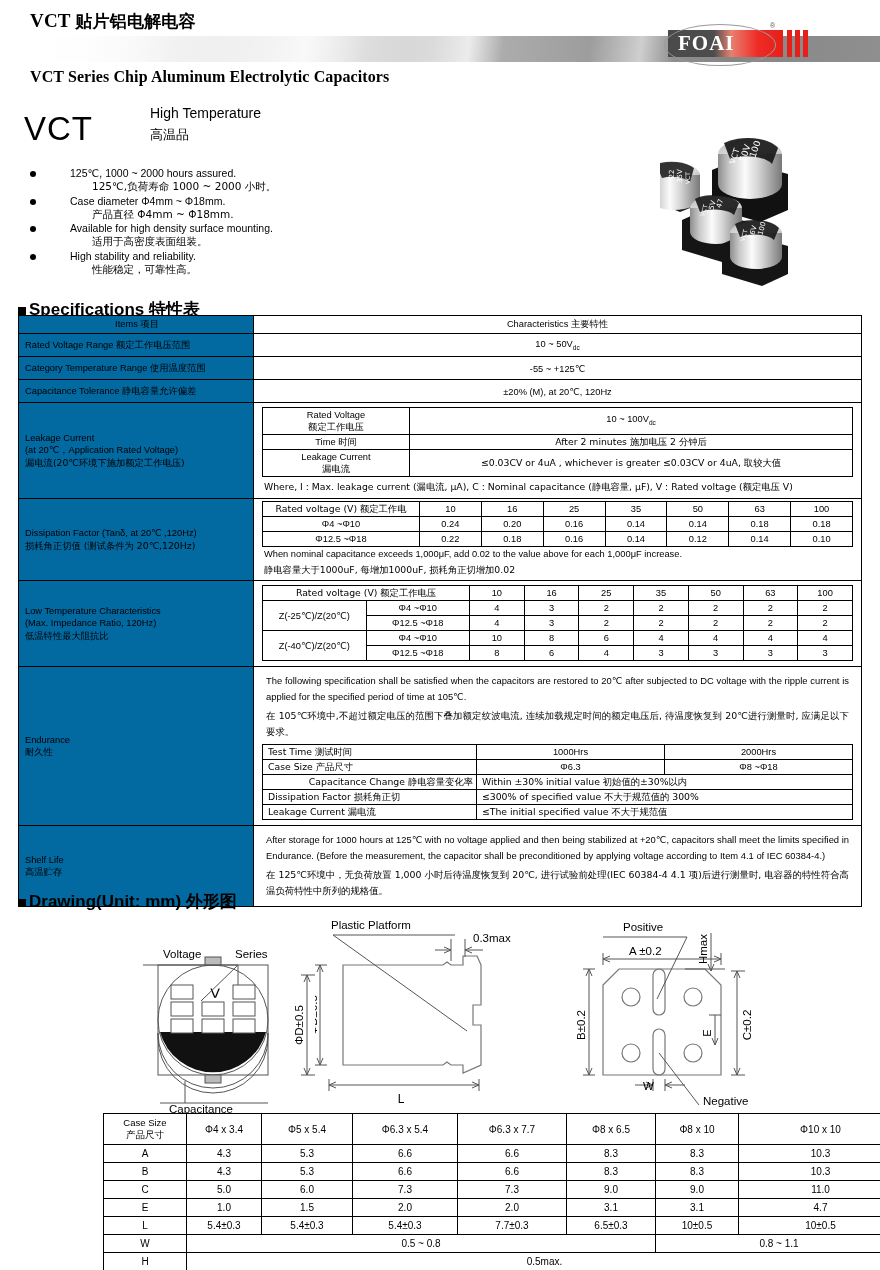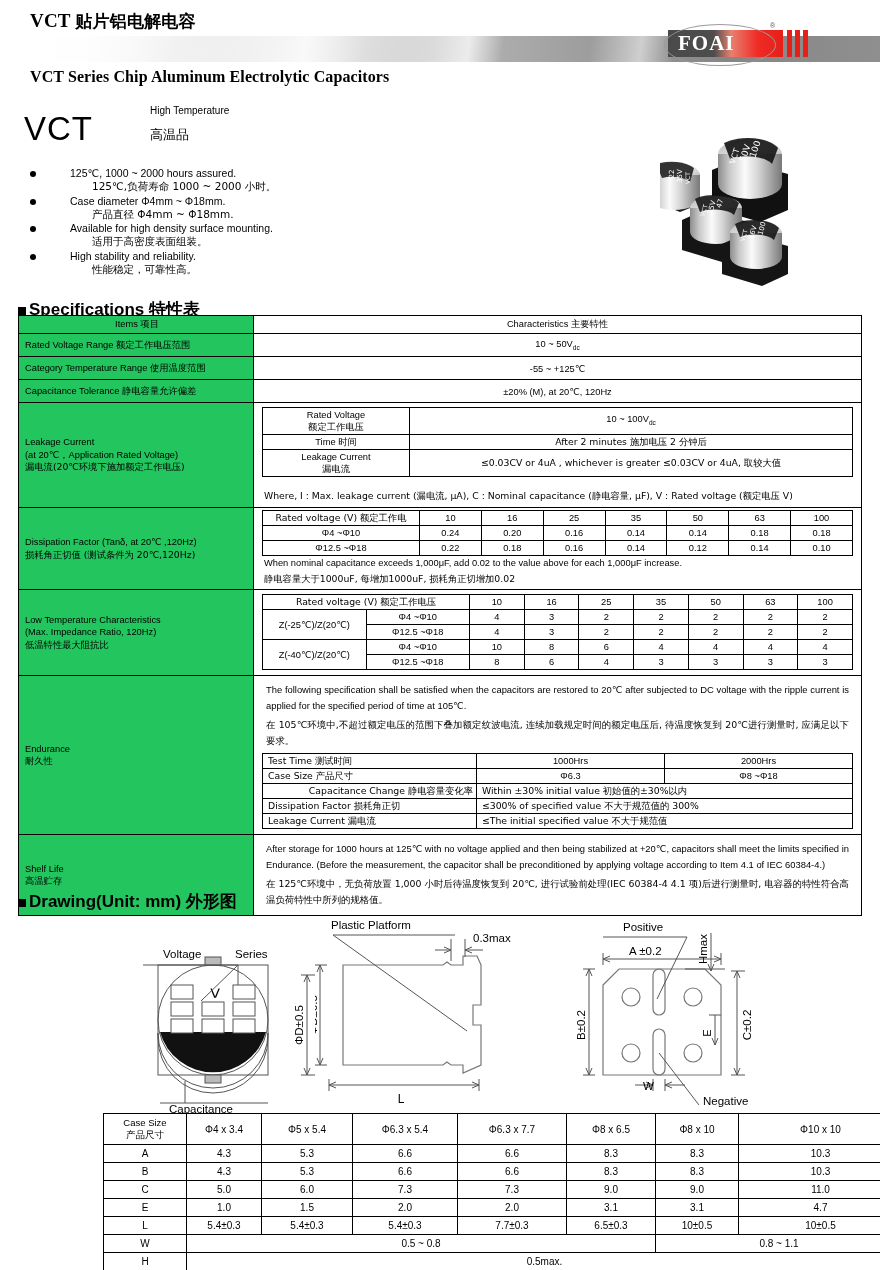--- a/index.html
+++ b/index.html
@@ -49,41 +49,41 @@
     font-family:"Liberation Serif","DejaVu Serif",serif;
     font-size:16px;font-weight:700;letter-spacing:.1px;
   }
 
   
   .vct-big{
     position:absolute;left:24px;top:110px;
     font-family:"Liberation Sans","DejaVu Sans",sans-serif;
     font-size:33px;font-weight:400;letter-spacing:1px;
   }
-  .ht-en{position:absolute;left:150px;top:105px;font-size:10px;}
+  .ht-en{position:absolute;left:150px;top:105px;font-size:14px;}
   .ht-cn{position:absolute;left:150px;top:126px;font-size:13px;font-family:"DejaVu Sans",sans-serif;}
 
   .bullets{position:absolute;left:28px;top:167px;width:430px;}
   .b-row{position:relative;padding-left:16px;margin-bottom:1px;}
   .b-row:before{content:"";position:absolute;left:2px;top:4px;width:6px;height:6px;border-radius:50%;background:#000;}
   .b-en{font-size:10.5px;line-height:13px;margin-left:26px;}
   .b-cn{font-size:10.5px;line-height:13.5px;font-family:"DejaVu Sans",sans-serif;margin-left:48px;}
 
   .photo{position:absolute;left:660px;top:112px;width:220px;height:180px;}
 
   
   .sec-h{position:absolute;font-size:17px;font-weight:700;}
   .sec-h .sq{display:inline-block;width:8px;height:8px;background:#000;margin-right:3px;}
   .sec-h .cn{font-family:"DejaVu Sans",sans-serif;font-weight:700;}
 
   
   table{border-collapse:collapse;font-size:9.3px;}
   .spec{position:absolute;left:18px;top:315px;width:844px;table-layout:fixed;}
   .spec > tbody > tr > td{border:1px solid #000;padding:2px 4px;vertical-align:middle;}
-  .lbl{background:#22c55e;width:224px;font-size:9.3px;line-height:12.5px;padding-left:6px !important;}
+  .lbl{background:#0369a1;width:224px;font-size:9.3px;line-height:12.5px;padding-left:6px !important;}
   .ctr{text-align:center;}
   .cn{font-family:"DejaVu Sans",sans-serif;}
   .inner{width:100%;border-collapse:collapse;}
   .inner td{border:1px solid #000;padding:1px 3px;text-align:center;font-size:9.3px;line-height:12px;}
   .sub{font-size:6.5px;vertical-align:sub;}
   .note{font-size:9.3px;line-height:13px;padding:1px 2px;}
   .para{font-size:9.4px;line-height:15.5px;text-align:justify;padding:2px 4px;}
 
   
   .dims{position:absolute;left:103px;top:1113px;width:800px;table-layout:fixed;}
@@ -259,21 +259,21 @@
           </tr>
           <tr>
             <td>
               <div>Leakage Current</div>
               <div class="cn">漏电流</div>
             </td>
             <td class="cn">≤0.03CV or 4uA , whichever is greater    ≤0.03CV or 4uA, 取较大值</td>
           </tr>
         </tbody>
             </table>
-        <div class="note cn" style="margin-top:11px">Where, I : Max. leakage current (漏电流, μA), C : Nominal capacitance (静电容量, μF), V : Rated voltage (额定电压 V)</div>
+        <div class="note cn" style="margin-top:2px">Where, I : Max. leakage current (漏电流, μA), C : Nominal capacitance (静电容量, μF), V : Rated voltage (额定电压 V)</div>
       </td>
     </tr>
 
     <tr>
       <td class="lbl">
         <div>Dissipation Factor (Tanδ, at 20℃ ,120Hz)</div>
         <div class="cn">损耗角正切值 (测试条件为 20℃,120Hz)</div>
       </td>
       <td style="padding:2px 8px 3px 8px">
         <table class="inner" style="table-layout:fixed">

